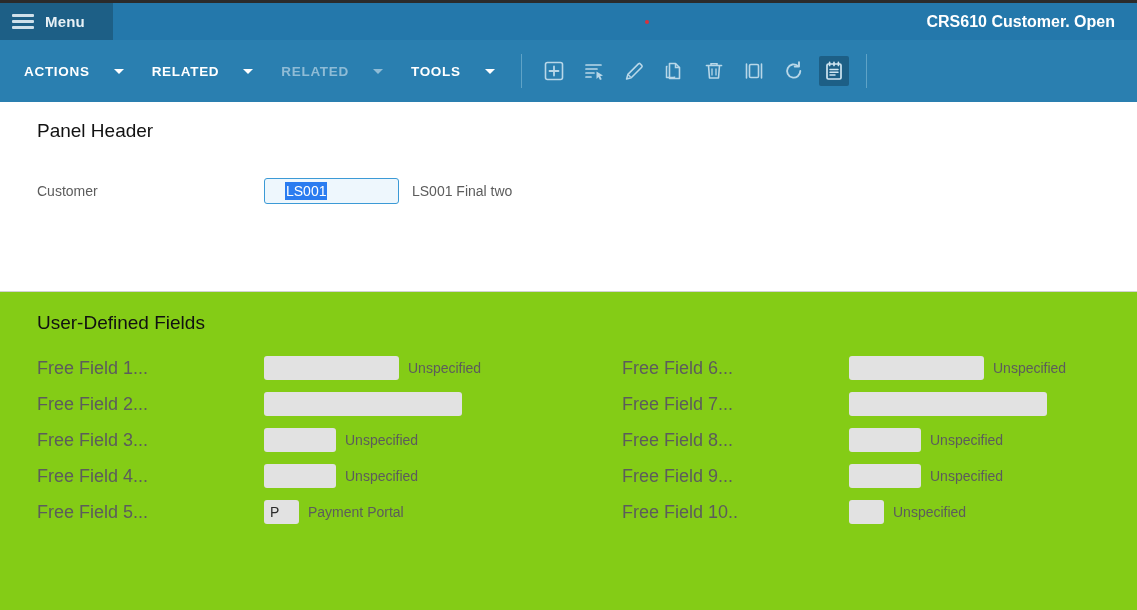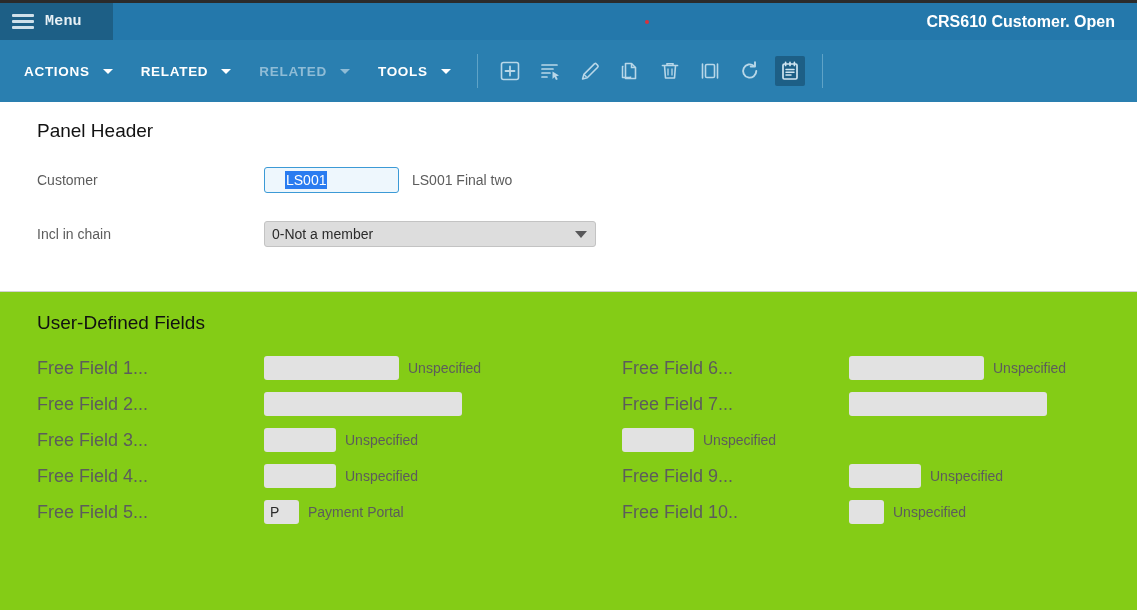--- a/index.html
+++ b/index.html
@@ -57,21 +57,20 @@
     height: 3px;
     width: 22px;
     background: #cfe0ea;
     border-radius: 1px;
   }
   .menu-label {
     color: #e8f1f6;
     font-size: 15px;
     font-weight: bold;
     letter-spacing: .2px;
-    font-family: Liberation Mono, monospace;
   }
   .title-spacer { flex: 1; position: relative; height: 37px; }
   .red-dot {
     position: absolute;
     left: 532px;
     top: 17px;
     width: 4px;
     height: 4px;
     background: #d8323c;
     border-radius: 50%;
@@ -95,21 +94,21 @@
     align-items: center;
   }
   .menu-item {
     color: #ffffff;
     font-size: 13.5px;
     font-weight: bold;
     letter-spacing: .7px;
     padding: 12px 14px;
     display: flex;
     align-items: center;
-    gap: 13px;
+    gap: 24px;
     height: 62px;
     cursor: pointer;
     white-space: nowrap;
   }
   .menu-item.first { padding-left: 24px; }
   .menu-item.dim { color: #8fbcd6; }
   .caret {
     width: 0; height: 0;
     border-left: 5px solid transparent;
     border-right: 5px solid transparent;
@@ -153,21 +152,21 @@
     top: 18px;
     font-size: 19px;
     color: #111111;
   }
   .form-row {
     position: absolute;
     left: 37px;
     display: flex;
     align-items: center;
   }
-  .form-row.r1 { top: 65px; }
+  .form-row.r1 { top: 76px; }
   .form-row.r2 { top: 119px; }
   .form-label {
     width: 227px;
     font-size: 14px;
     color: #5c5c5c;
   }
   .cust-input {
     width: 135px;
     height: 26px;
     border: 1.5px solid #3c9ad6;
@@ -373,27 +372,20 @@
   <div class="panel-title">Panel Header</div>
 
   <div class="form-row r1">
     <div class="form-label">Customer</div>
     <div class="cust-input">
       <span class="sel-text">LS001</span>
     </div>
     <div class="cust-desc">LS001 Final two</div>
   </div>
 
-  <div class="form-row r2">
-    <div class="form-label">Incl in chain</div>
-    <div class="dropdown">
-      <span>0-Not a member</span>
-      <span class="dd-caret"></span>
-    </div>
-  </div>
 </div>
 
 <div class="panel-bottom">
   <div class="udf-title">User-Defined Fields</div>
   <div class="udf-col left">
       <div class="udf-row">
         <div class="udf-label">Free Field 1...</div>
         <div class="udf-input" style="width: 135px;"></div>
         <div class="udf-desc">Unspecified</div>
       </div>
@@ -421,20 +413,21 @@
       <div class="udf-row">
         <div class="udf-label">Free Field 6...</div>
         <div class="udf-input" style="width: 135px;"></div>
         <div class="udf-desc">Unspecified</div>
       </div>
       <div class="udf-row">
         <div class="udf-label">Free Field 7...</div>
         <div class="udf-input" style="width: 198px;"></div>
       </div>
       <div class="udf-row">
+        <div class="udf-label">Free Field 8...</div>
         <div class="udf-input" style="width: 72px;"></div>
         <div class="udf-desc">Unspecified</div>
       </div>
       <div class="udf-row">
         <div class="udf-label">Free Field 9...</div>
         <div class="udf-input" style="width: 72px;"></div>
         <div class="udf-desc">Unspecified</div>
       </div>
       <div class="udf-row">
         <div class="udf-label">Free Field 10..</div>

